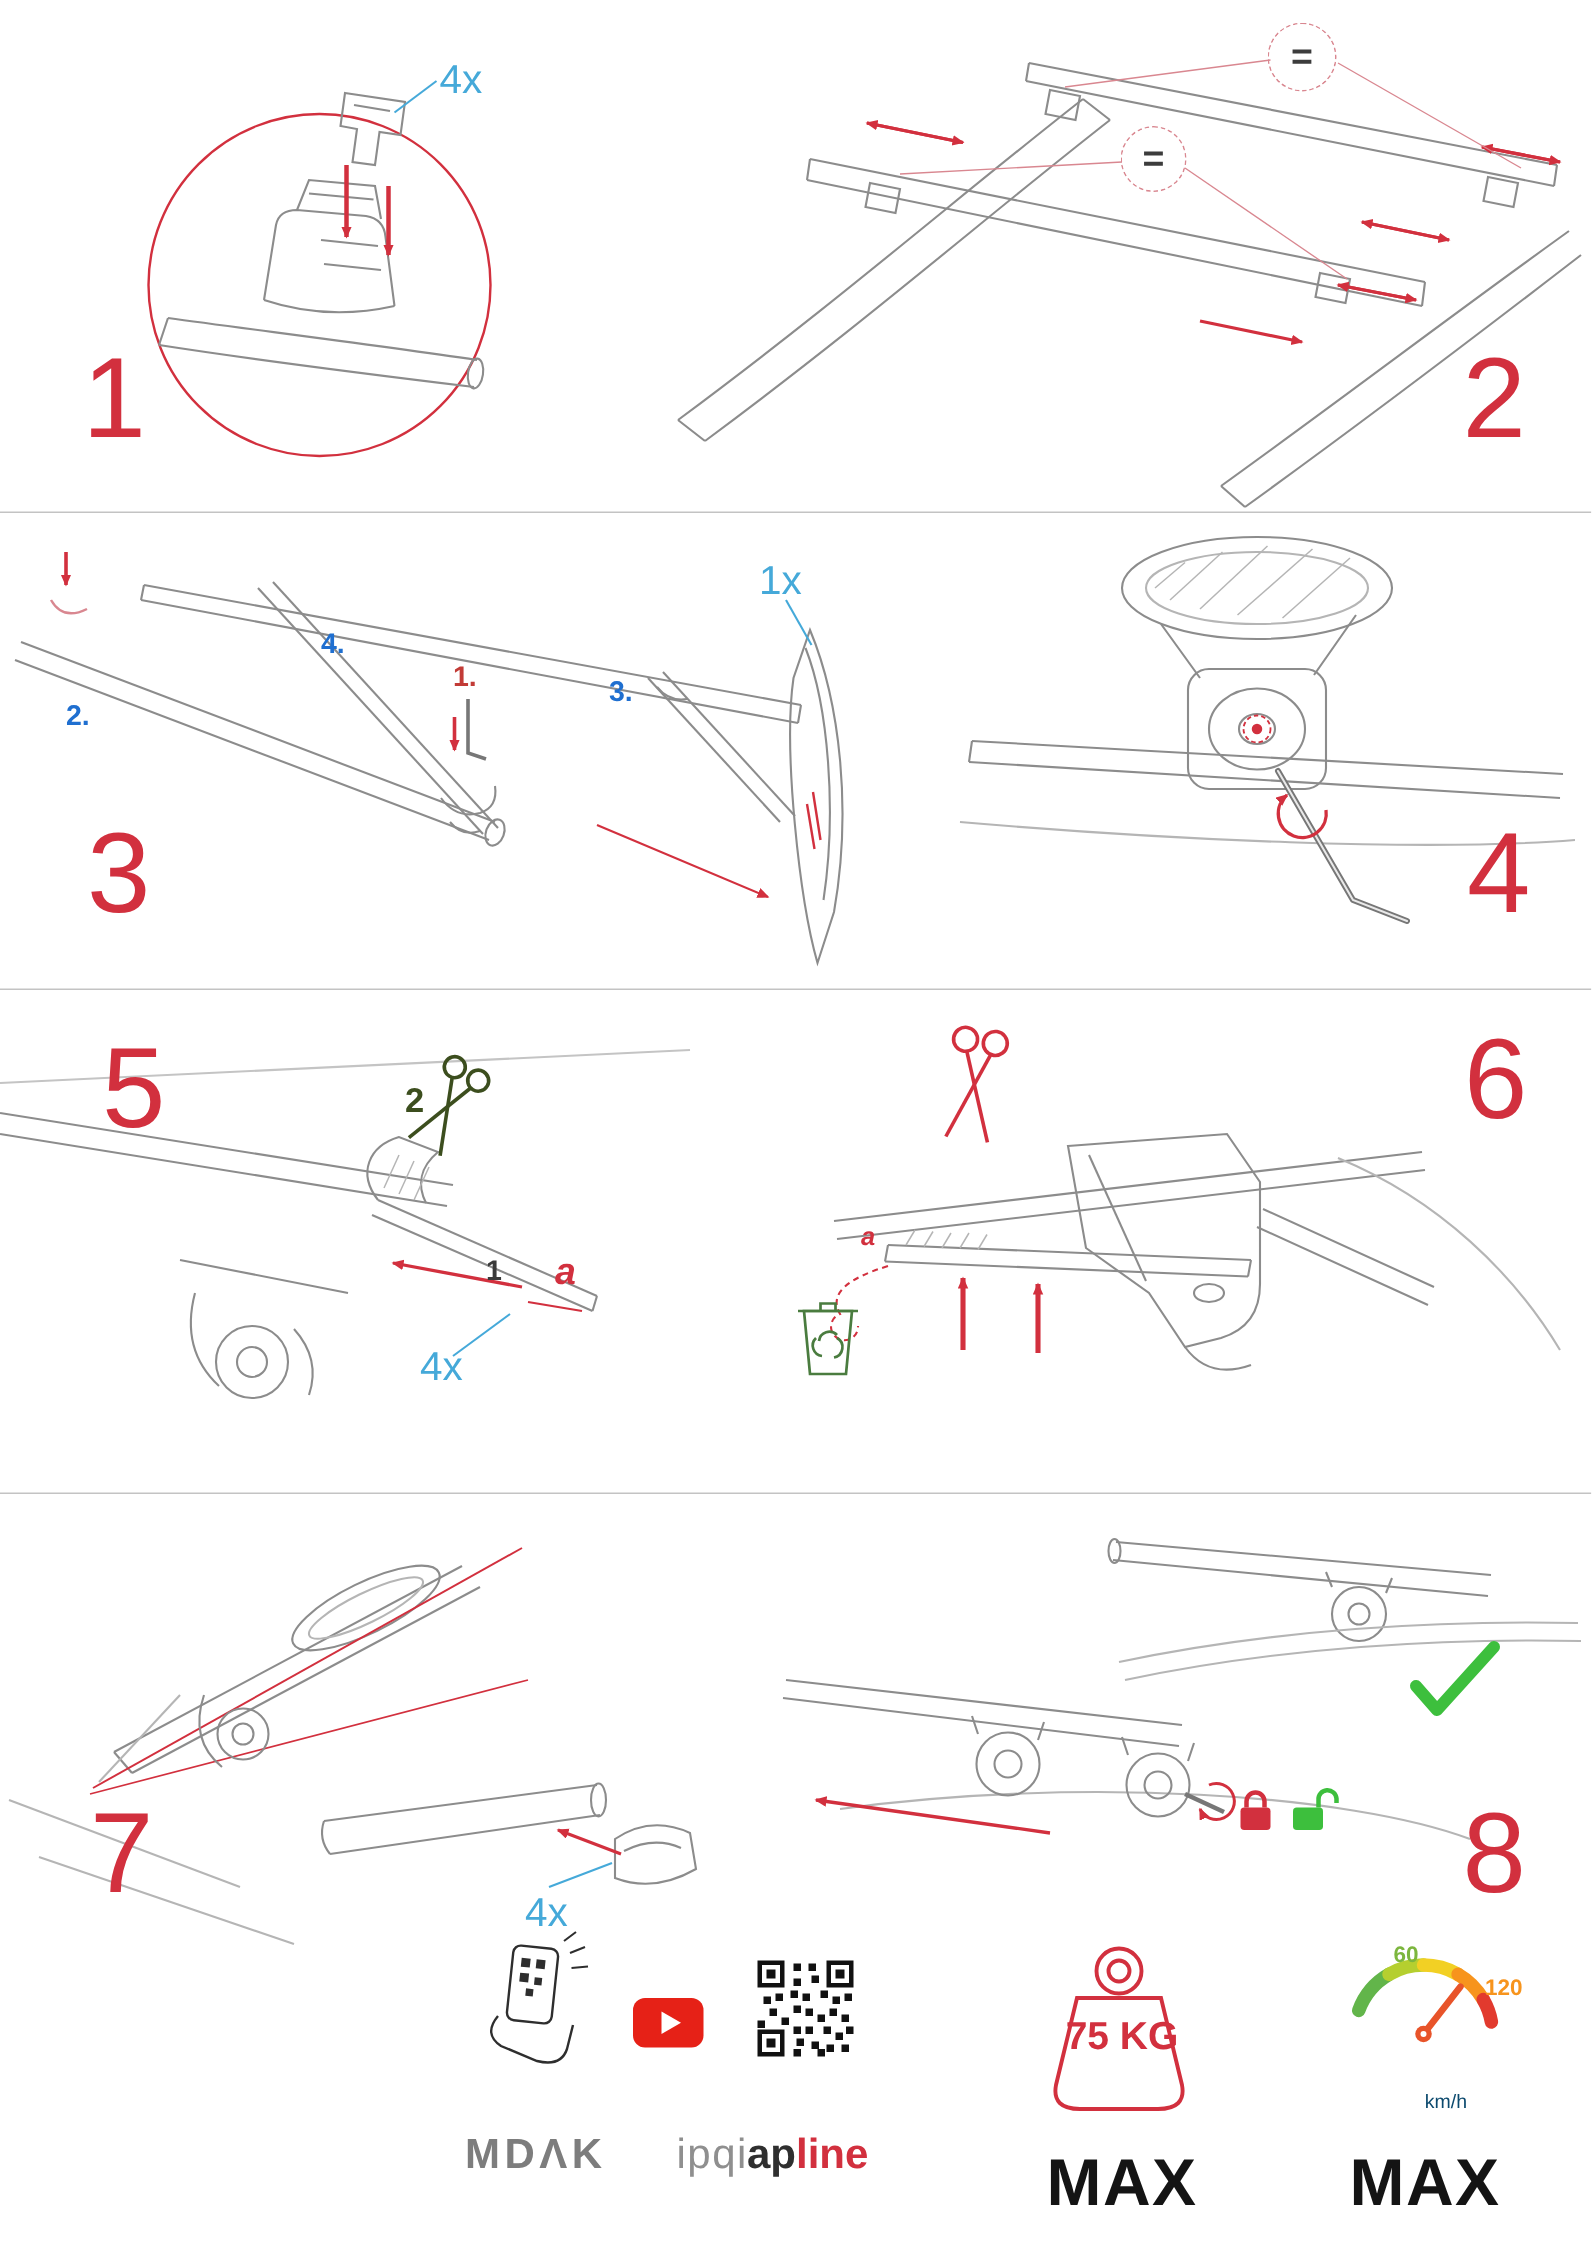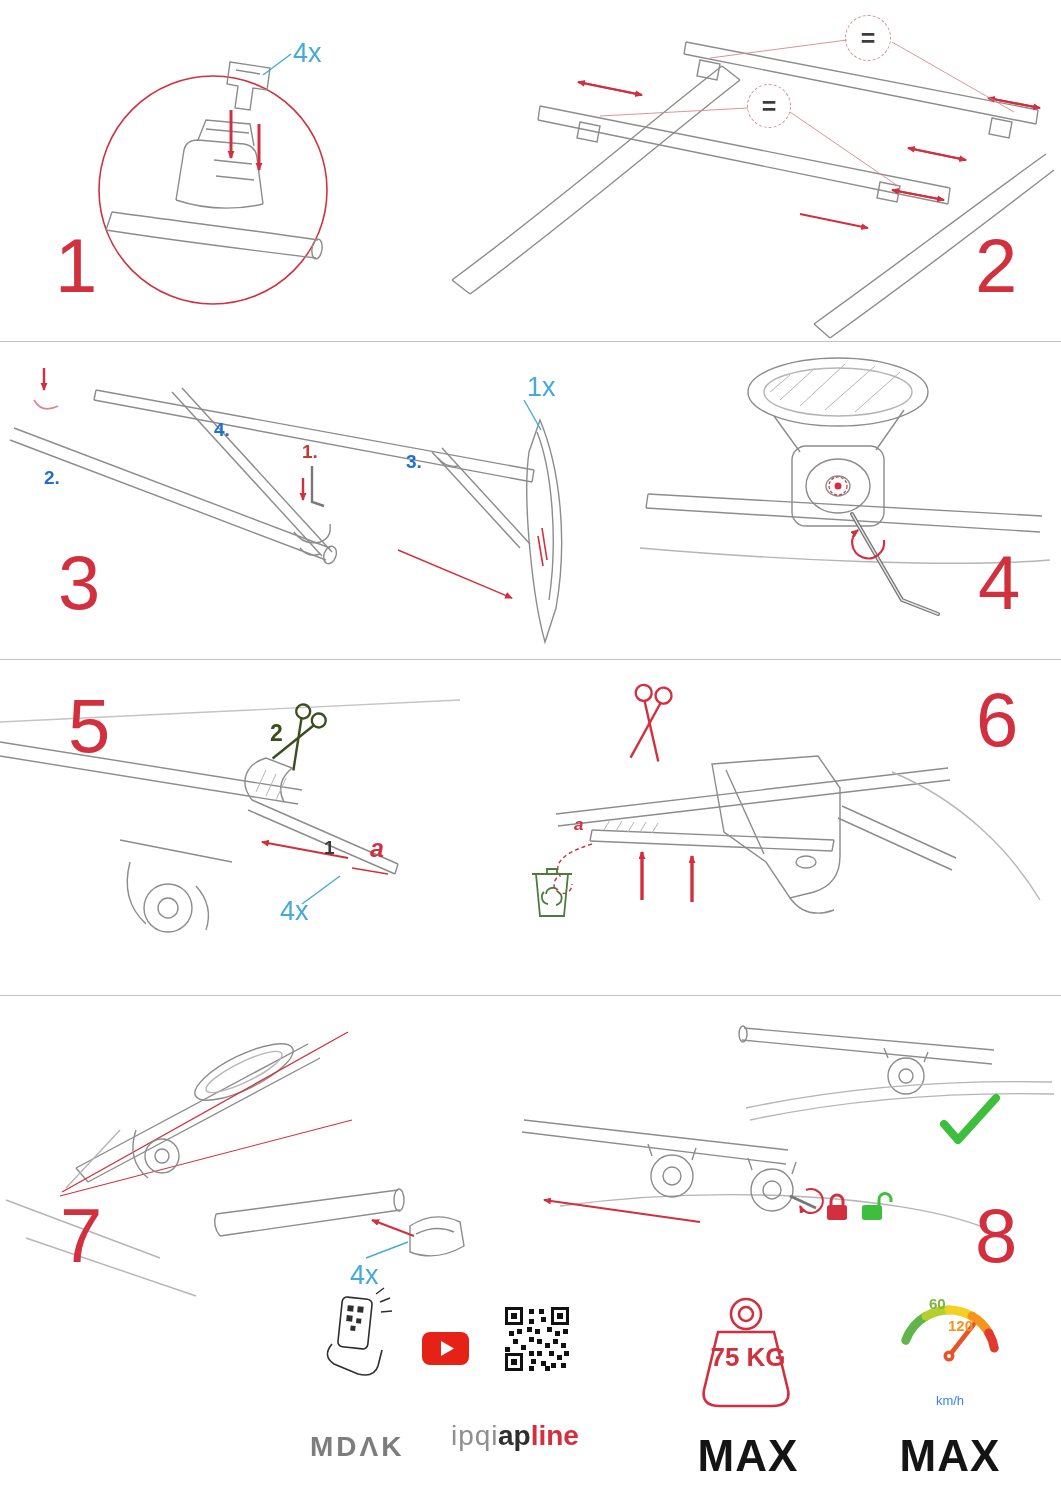--- a/index.html
+++ b/index.html
@@ -17,29 +17,29 @@
               justify-content:center; font-size:25px; font-weight:700; color:#3c3c3c; }
   .seq { font-size:42px; font-weight:500; color:#6a6a6a; letter-spacing:1px; }
   .seq .blue { color:#1f6fd0; }
   .cut-label { font-size:23px; font-weight:700; color:#3c4e1e; }
   .pull-label { font-size:19px; font-weight:700; color:#3a3a3a; }
   .dim-label { font-size:25px; font-style:italic; color:#d2303e; font-weight:600; }
   .dim-label-sm { font-size:17px; font-style:italic; color:#d2303e; font-weight:600; }
   .product { font-size:54px; color:#28285e; font-weight:400; letter-spacing:2px; }
   .brand { font-size:35px; font-weight:700; color:#1c1c1c; }
   .brand .part { color:#d2303e; }
-  .logo-mdak { font-size:28px; font-weight:700; color:#7d7d7d; letter-spacing:3px;margin-top:11px; }
+  .logo-mdak { font-size:28px; font-weight:700; color:#7d7d7d; letter-spacing:3px; }
   .logo-ipqi { font-size:28px; font-weight:400; color:#8f8f8f; letter-spacing:1px; }
   .logo-apline { font-size:28px; font-weight:700; color:#2f2f2f; }
   .logo-apline .lred { color:#d2303e; }
   .weight-value { font-size:26px; font-weight:700; color:#d2303e; text-align:center; }
   .max-label { font-size:44px; font-weight:600; color:#141414; text-align:center; letter-spacing:1px; }
   .speed-low { font-size:15px; font-weight:700; color:#7cb63e; }
   .speed-high { font-size:15px; font-weight:700; color:#f7941d; }
-  .speed-unit { font-size:13px; color:#3b82f6; text-align:center; }
+  .speed-unit { font-size:13px; color:#0c4a6e; text-align:right; }
 </style>
 </head>
 <body>
 
 <div class="page">
 
   <svg class="art" width="1061" height="1500" viewBox="0 0 1061 1500">
     <defs>
       <marker id="ar" markerWidth="9" markerHeight="8" refX="7" refY="3.5" orient="auto" markerUnits="userSpaceOnUse">
         <path d="M0,0 L8,3.5 L0,7 Z" fill="#d2303e"></path>
@@ -362,21 +362,21 @@
   <div class="abs step-num" style="left:55px;top:228px">1</div>
   <div class="abs step-num" style="left:975px;top:228px">2</div>
   <div class="abs step-num" style="left:58px;top:545px">3</div>
   <div class="abs step-num" style="left:978px;top:545px">4</div>
   <div class="abs step-num" style="left:68px;top:688px">5</div>
   <div class="abs step-num" style="left:976px;top:682px">6</div>
   <div class="abs step-num" style="left:60px;top:1198px">7</div>
   <div class="abs step-num" style="left:975px;top:1198px">8</div>
 
   <div class="abs qty" style="left:293px;top:40px">4x</div>
-  <div class="abs qty" style="left:527px;top:374px">1x</div>
+  <div class="abs qty" style="left:506px;top:374px">1x</div>
   <div class="abs qty" style="left:280px;top:898px">4x</div>
   <div class="abs qty" style="left:350px;top:1262px">4x</div>
 
   <div class="abs eq-badge" style="left:845px;top:15px;width:46px;height:46px">
     <span>=</span>
   </div>
   <div class="abs eq-badge" style="left:747px;top:84px;width:44px;height:44px">
     <span>=</span>
   </div>
 
@@ -394,17 +394,17 @@
   <div class="abs logo-mdak" style="left:310px;top:1422px">MDΛK</div>
   <div class="abs logo-ipqi" style="left:451px;top:1422px">ipqi</div>
   <div class="abs logo-apline" style="left:498px;top:1422px">
     <span>ap</span><span class="lred">line</span>
   </div>
 
   <div class="abs weight-value" style="left:700px;top:1344px;width:96px">75 KG</div>
   <div class="abs max-label" style="left:690px;top:1434px;width:116px">MAX</div>
 
   <div class="abs speed-low" style="left:929px;top:1296px">60</div>
-  <div class="abs speed-high" style="left:948px;top:1318px">120</div>
+  <div class="abs speed-high" style="left:990px;top:1318px">120</div>
   <div class="abs speed-unit" style="left:922px;top:1394px;width:56px">km/h</div>
   <div class="abs max-label" style="left:896px;top:1434px;width:108px">MAX</div>
 
 </div>
 
 </body></html>

